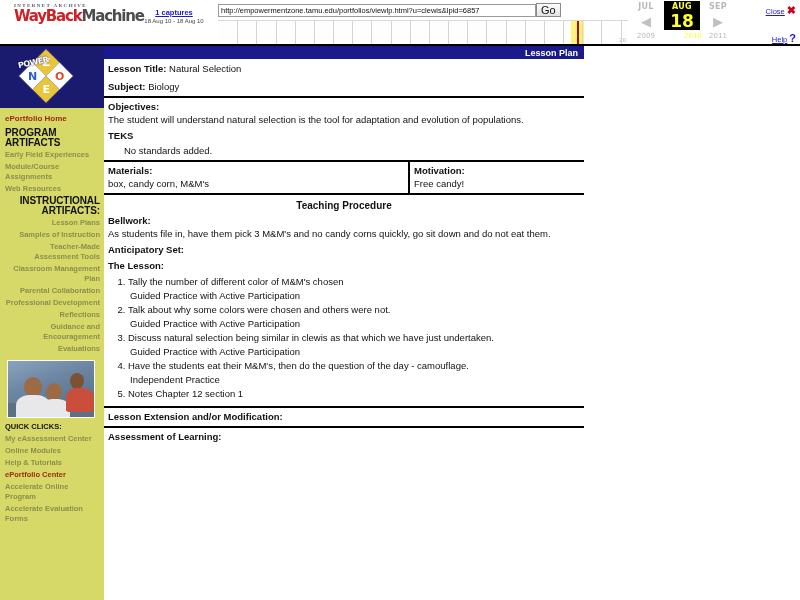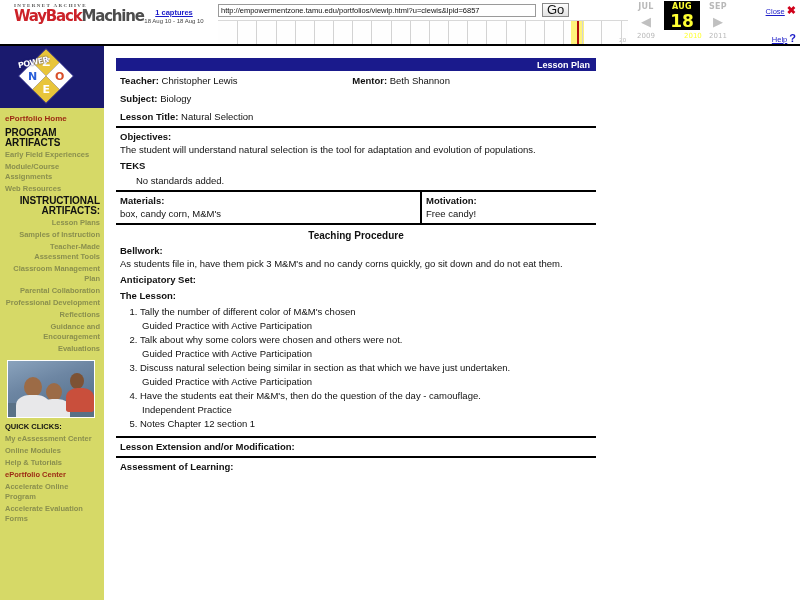--- a/index.html
+++ b/index.html
@@ -84,24 +84,23 @@
     height: 13px;
     font-size: 7.5px;
     font-family: "Liberation Sans", sans-serif;
     color: #111;
     border: 1px solid #9a9a9a;
     background: #fff;
     padding: 0 2px;
     outline: none;
   }
   #go-button {
-    margin-left: 6px;
     height: 14px;
     min-width: 20px;
-    font-size: 13px;
+    font-size: 11px;
     font-family: "Liberation Sans", sans-serif;
     border: 1px solid #8a8a8a;
     background: linear-gradient(#fdfdfd, #e2e2e2);
     color: #111;
     cursor: pointer;
     padding: 0 4px;
     line-height: 12px;
   }
   #timeline {
     position: relative;
@@ -341,21 +340,21 @@
     cursor: pointer;
     text-align: left;
   }
   .quick-item.maroon { color: #9c2a14; }
 
   
   #main {
     flex: 1 1 auto;
     position: relative;
     background: #ffffff;
-    padding: 12px;
+    padding: 0;
   }
   #lp-titlebar {
     width: 480px;
     height: 13px;
     background: #1a1a8c;
     color: #ffffff;
     font-size: 9px;
     font-weight: bold;
     text-align: right;
     padding: 1px 6px 0 0;
@@ -545,40 +544,30 @@
       <div class="quick-item">Accelerate Evaluation Forms</div>
     </div>
   </div>
 
   <div id="main">
 
     <div id="lp-titlebar">Lesson Plan</div>
 
     <table id="lp-table">
       <tbody>
-          <tr class="meta-row">
+      <tr class="meta-row">
         <td colspan="2">
-          <span class="lbl">Teacher:</span>
-          <span>Christopher Lewis</span>
-          <span id="mentor-col">
-            <span class="lbl">Mentor:</span>
-            <span>Beth Shannon</span>
-          </span>
+          <span class="lbl">Lesson Title:</span>
+          <span>Natural Selection</span>
         </td>
       </tr>
       <tr class="meta-row">
         <td colspan="2">
           <span class="lbl">Subject:</span>
           <span>Biology</span>
-        </td>
-      </tr>
-      <tr class="meta-row">
-        <td colspan="2">
-          <span class="lbl">Lesson Title:</span>
-          <span>Natural Selection</span>
         </td>
       </tr>
 
       <tr>
         <td colspan="2" class="rule-top">
           <div class="lbl">Objectives:</div>
           <div>The student will understand natural selection is the tool for adaptation and evolution of populations.</div>
           <div class="lbl" style="margin-top:3px;">TEKS</div>
           <div class="indent">No standards added.</div>
         </td>
@@ -606,21 +595,21 @@
           <ol class="lesson-steps">
             <li>
               <span>Tally the number of different color of M&amp;M's chosen</span>
               <span class="sub">Guided Practice with Active Participation</span>
             </li>
             <li>
               <span>Talk about why some colors were chosen and others were not.</span>
               <span class="sub">Guided Practice with Active Participation</span>
             </li>
             <li>
-              <span>Discuss natural selection being similar in section as that which we have just undertaken.</span>
+              <span>Discuss natural selection being similar in clewis as that which we have just undertaken.</span>
               <span class="sub">Guided Practice with Active Participation</span>
             </li>
             <li>
               <span>Have the students eat their M&amp;M's, then do the question of the day - camouflage.</span>
               <span class="sub">Independent Practice</span>
             </li>
             <li>
               <span>Notes Chapter 12 section 1</span>
             </li>
           </ol>

